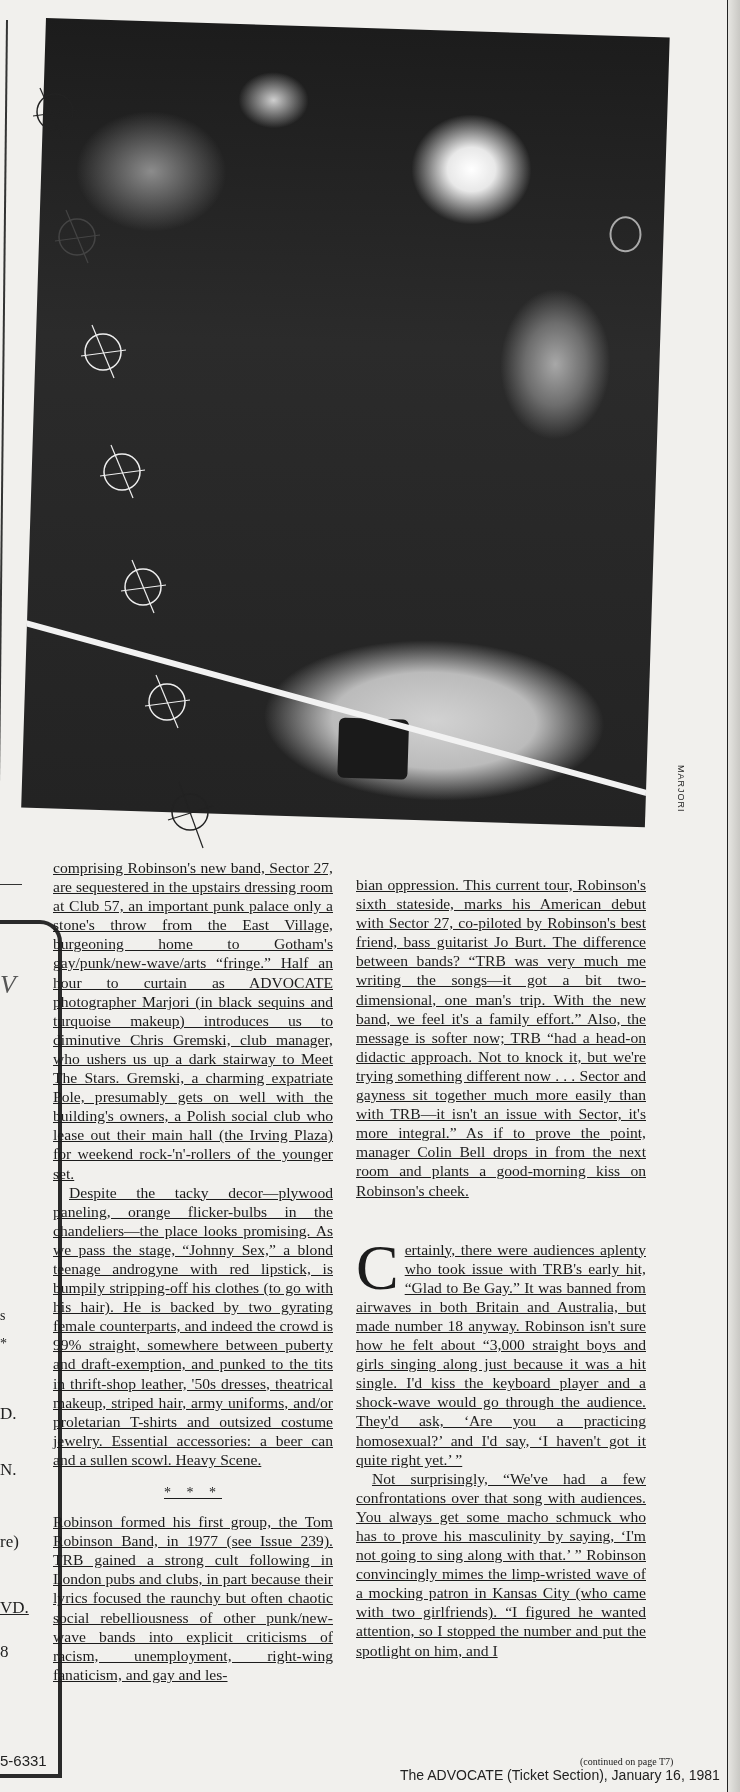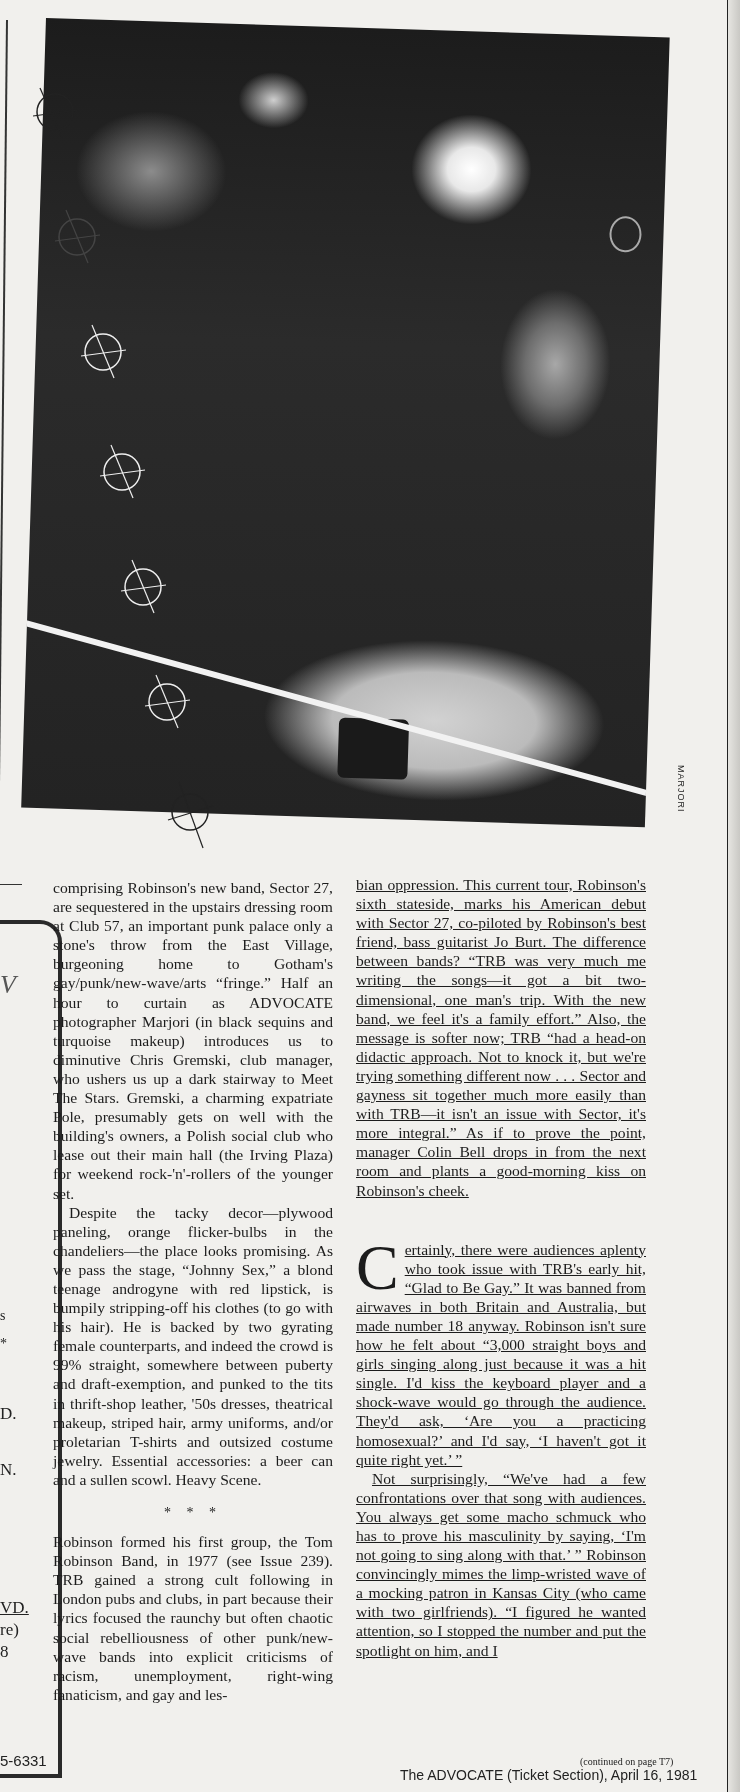--- a/index.html
+++ b/index.html
@@ -59,21 +59,21 @@
     font-family:"Liberation Sans", sans-serif; font-size:9px; letter-spacing:1px; color:#222;
   }
 
   
   .col {
     position:absolute; font-family:"Liberation Serif", serif; font-size:15.6px; line-height:19.1px;
     text-align:justify; color:#1c1c1c;
   }
   .col p { margin:0; text-indent:0; }
   .col p.indent { text-indent:16px; }
-  .col1 { left:53px; top:878px; width:280px; }
+  .col1 { left:53px; top:858px; width:280px;text-decoration:underline; }
   .col2 { left:356px; top:875px; width:290px;text-decoration:underline; }
   .stars { text-align:center; margin:14px 0 10px; letter-spacing:6px; font-size:14px; }
   .dropcap {
     float:left; font-size:64px; line-height:52px; margin:2px 6px 0 0; font-family:"Liberation Serif", serif;
   }
   .gap { height:40px; }
   .continued {
     position:absolute; left:580px; top:1740px; font-family:Liberation Serif, serif; font-size:10px; color:#222;margin-top:16px;
   }
   .footer {
@@ -85,21 +85,21 @@
 
 <div class="left-rule"></div>
 <div class="side-hr"></div>
 <div class="side-box"></div>
 <div class="side-v">V</div>
 <div class="side-frag small" style="top:1308px;">s</div>
 <div class="side-frag small" style="top:1336px;">*</div>
 <div class="side-frag" style="top:1404px;">D.</div>
 <div class="side-frag" style="top:1460px;">N.</div>
 <div class="side-frag" style="top:1598px;text-decoration:underline;">VD.</div>
-<div class="side-frag" style="top:1620px;text-align:center;">re)</div>
+<div class="side-frag" style="top:1532px;text-align:center;">re)</div>
 <div class="side-frag" style="top:1642px;">8</div>
 <div class="side-frag sans" style="top:1752px;">5-6331</div>
 
 <div class="photo">
   <div class="mic"></div>
   <div class="pickguard"></div>
   <div class="slash"></div>
 </div>
 
 <svg class="crosshair" style="left:30px;top:80px;" width="50" height="60">
@@ -148,14 +148,14 @@
 </div>
 
 <div class="col col2">
   <p>bian oppression. This current tour, Robinson's sixth stateside, marks his American debut with Sector 27, co-piloted by Robinson's best friend, bass guitarist Jo Burt. The difference between bands? “TRB was very much me writing the songs—it got a bit two-dimensional, one man's trip. With the new band, we feel it's a family effort.” Also, the message is softer now; TRB “had a head-on didactic approach. Not to knock it, but we're trying something different now . . . Sector and gayness sit together much more easily than with TRB—it isn't an issue with Sector, it's more integral.” As if to prove the point, manager Colin Bell drops in from the next room and plants a good-morning kiss on Robinson's cheek.</p>
   <div class="gap"></div>
   <p><span class="dropcap">C</span><span>ertainly, there were audiences aplenty who took issue with TRB's early hit, “Glad to Be Gay.” It was banned from airwaves in both Britain and Australia, but made number 18 anyway. Robinson isn't sure how he felt about “3,000 straight boys and girls singing along just because it was a hit single. I'd kiss the keyboard player and a shock-wave would go through the audience. They'd ask, ‘Are you a practicing homosexual?’ and I'd say, ‘I haven't got it quite right yet.’ ”</span></p>
   <p class="indent">Not surprisingly, “We've had a few confrontations over that song with audiences. You always get some macho schmuck who has to prove his masculinity by saying, ‘I'm not going to sing along with that.’ ” Robinson convincingly mimes the limp-wristed wave of a mocking patron in Kansas City (who came with two girlfriends). “I figured he wanted attention, so I stopped the number and put the spotlight on him, and I</p>
 </div>
 
 <div class="continued">(continued on page T7)</div>
-<div class="footer">The ADVOCATE (Ticket Section), April 16, 1981</div>
+<div class="footer">The ADVOCATE (Ticket Section), January 16, 1981</div>
 <div class="page-edge"></div>
 
 </body></html>

